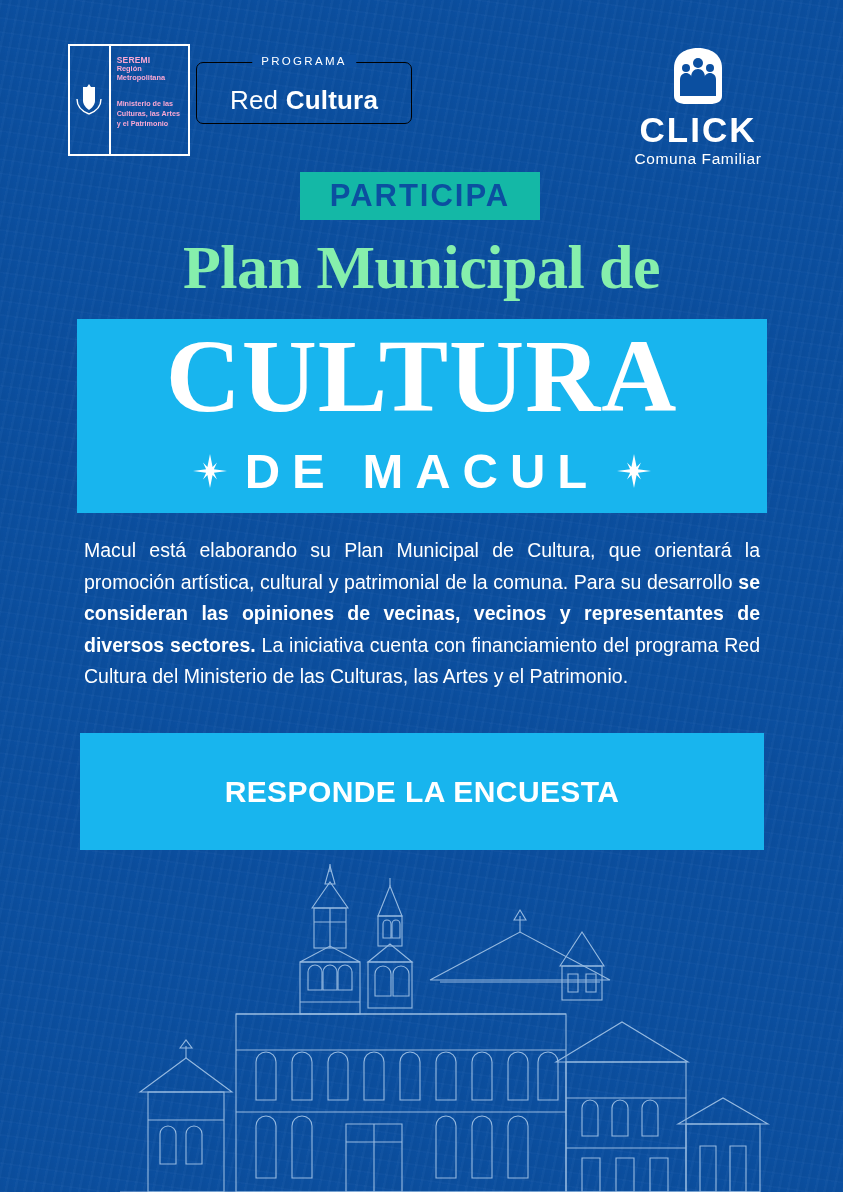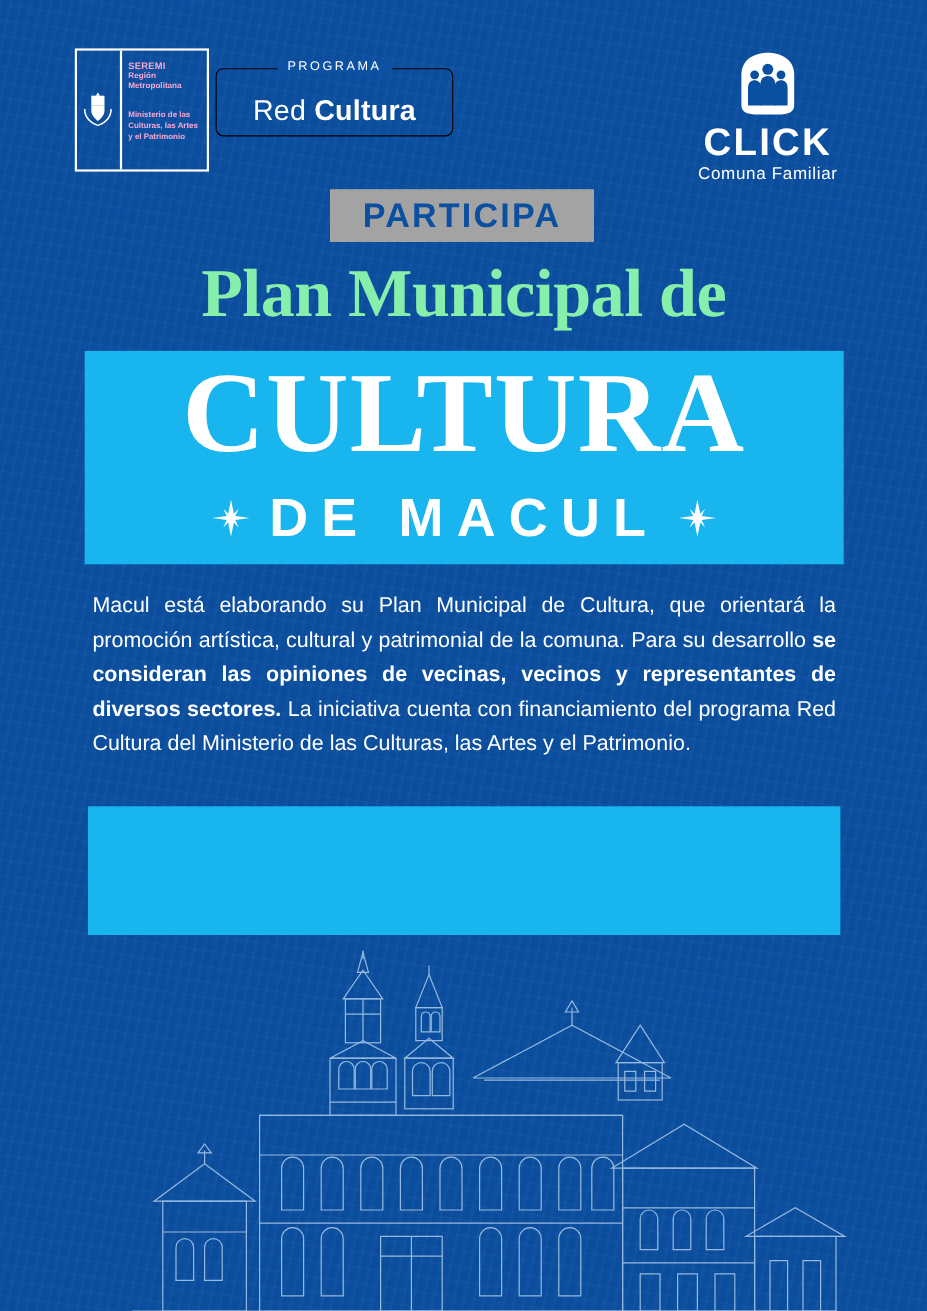--- a/index.html
+++ b/index.html
@@ -83,21 +83,21 @@
     font-size: 35px; font-weight: bold; letter-spacing: 2px; line-height: 1;
   }
   .macul-sub {
     font-size: 15.5px; letter-spacing: .6px; margin-top: 3px;
   }
 
   
   .participa {
     position: absolute; top: 172px; left: 300px;
     width: 240px; height: 48px;
-    background: #a3a3a3;
+    background: #14b8a6;
     display: flex; align-items: center; justify-content: center;
   }
   .participa span {
     color: #0b4fa0; font-size: 31px; font-weight: bold; letter-spacing: 2px;
     font-family: "Liberation Sans", sans-serif;
   }
   .plan {
     position: absolute; top: 232px; left: 0; right: 0;
     text-align: center;
     color: #86efac;
@@ -228,20 +228,21 @@
     </svg>
     <div class="demacul">DE MACUL</div>
     <svg class="spark" viewBox="0 0 34 34" aria-hidden="true">
       <path d="M17 0 L19.6 13 L24 8.5 L20.9 15.2 L34 17 L20.9 18.8 L24 25.5 L19.6 21 L17 34 L14.4 21 L10 25.5 L13.1 18.8 L0 17 L13.1 15.2 L10 8.5 L14.4 13 Z" fill="#ffffff"></path>
     </svg>
   </div>
 
   <div class="body-txt"><span>Macul está elaborando su Plan Municipal de Cultura, que orientará la promoción artística, cultural y patrimonial de la comuna. Para su desarrollo </span><b>se consideran las opiniones de vecinas, vecinos y representantes de diversos sectores.</b><span> La iniciativa cuenta con financiamiento del programa Red Cultura del Ministerio de las Culturas, las Artes y el Patrimonio.</span></div>
 
   <div class="cta">
+    <div>RESPONDE LA ENCUESTA</div>
   </div>
 
   <svg class="building" viewBox="0 0 843 330" aria-hidden="true">
     <g fill="none" stroke="#bcd7f2" stroke-width="1.1" opacity="0.85">
 
       <path d="M330 10 l0 -8 M330 2 l0 0"></path>
       <path d="M325 22 l5 -18 l5 18 z"></path>
       <path d="M312 46 l18 -26 l18 26 z"></path>
       <rect x="314" y="46" width="32" height="40"></rect>
       <path d="M314 60 h32 M330 46 v40"></path>

